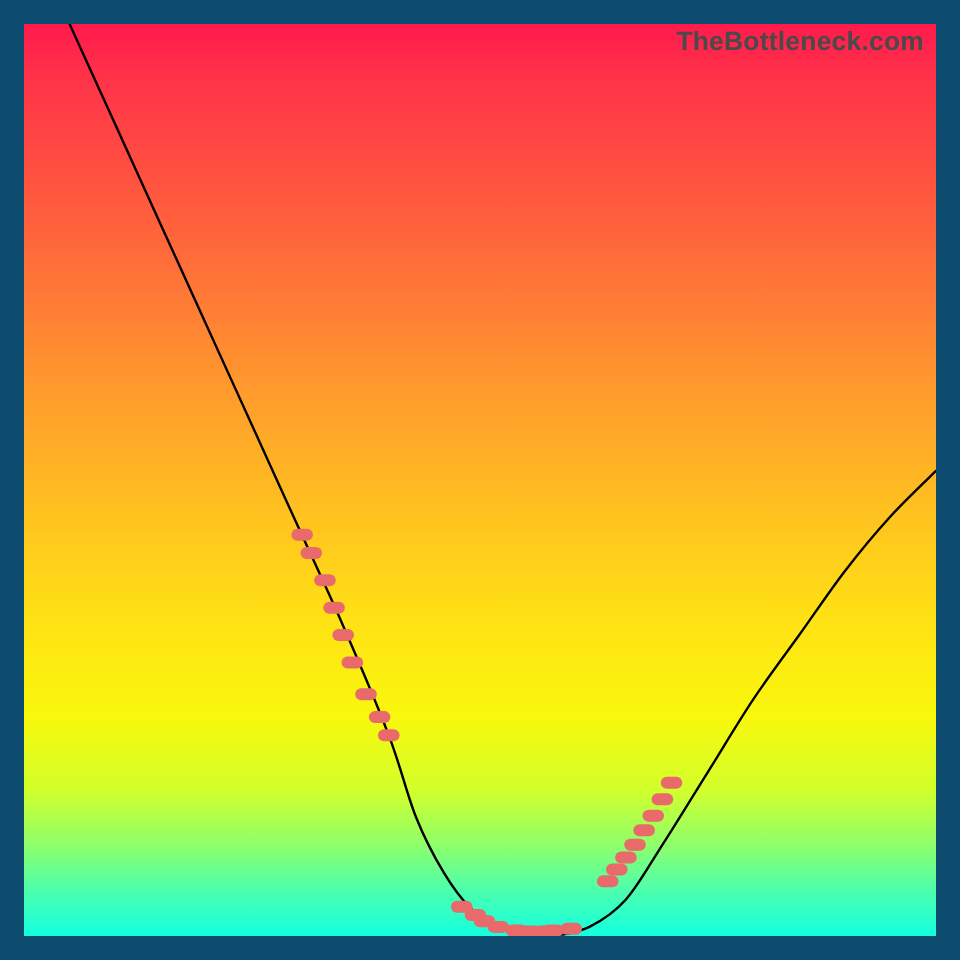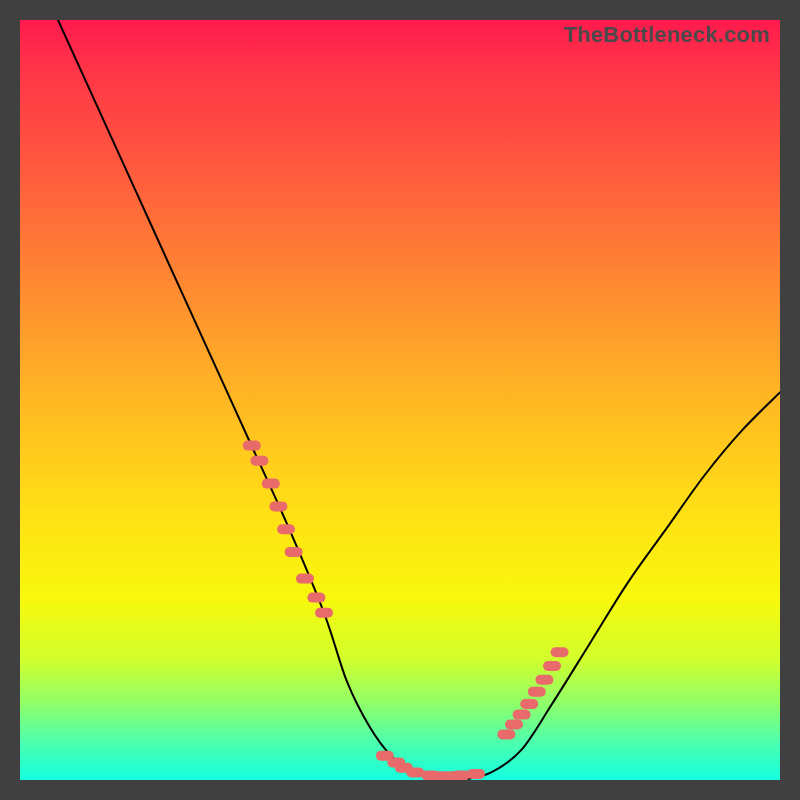--- a/index.html
+++ b/index.html
@@ -10,21 +10,21 @@
     background: #000;
     overflow: hidden;
     font-family: Arial, Helvetica, sans-serif;
   }
   .frame {
     position: absolute;
     left: 0;
     top: 0;
     width: 800px;
     height: 800px;
-    background: #404040;
+    background: #0c4a6e;
   }
   .plot {
     position: absolute;
     left: 20px;
     top: 20px;
     width: 760px;
     height: 760px;
     background: linear-gradient(to bottom,
       #ff1a4d 0%,
       #ff3348 6%,

